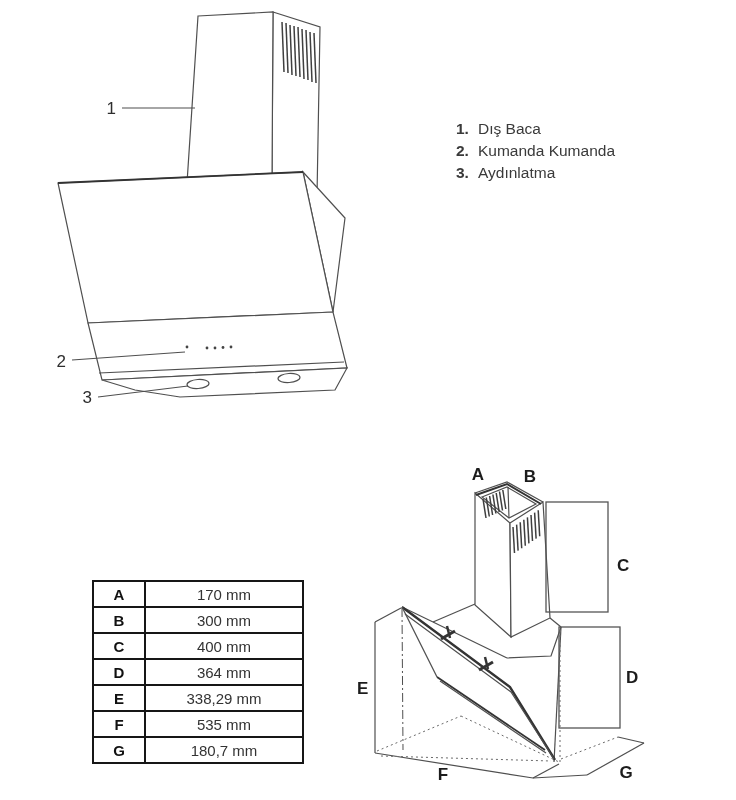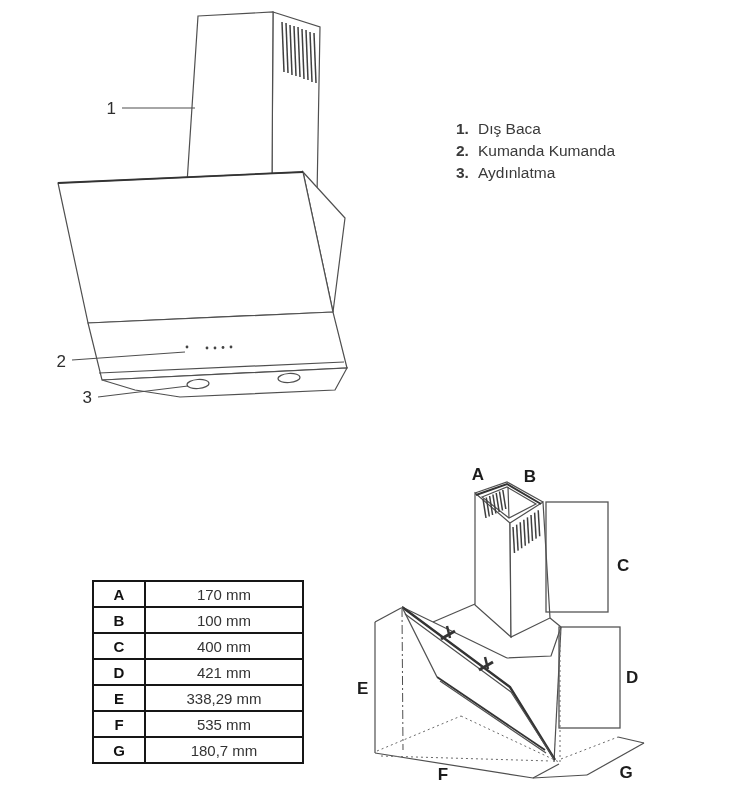--- a/index.html
+++ b/index.html
@@ -107,29 +107,29 @@
   </div>
 
   <table class="dims-table">
     <tbody>
       <tr>
         <td class="k">A</td>
         <td class="v">170 mm</td>
       </tr>
       <tr>
         <td class="k">B</td>
-        <td class="v">100 mm</td>
+        <td class="v">300 mm</td>
       </tr>
       <tr>
         <td class="k">C</td>
         <td class="v">400 mm</td>
       </tr>
       <tr>
         <td class="k">D</td>
-        <td class="v">421 mm</td>
+        <td class="v">364 mm</td>
       </tr>
       <tr>
         <td class="k">E</td>
         <td class="v">338,29 mm</td>
       </tr>
       <tr>
         <td class="k">F</td>
         <td class="v">535 mm</td>
       </tr>
       <tr>

